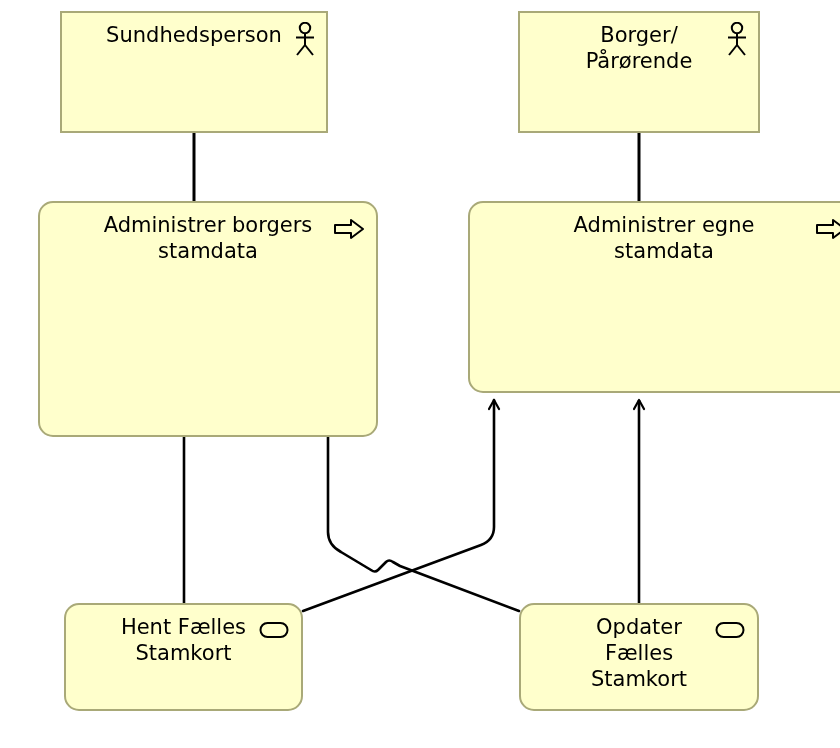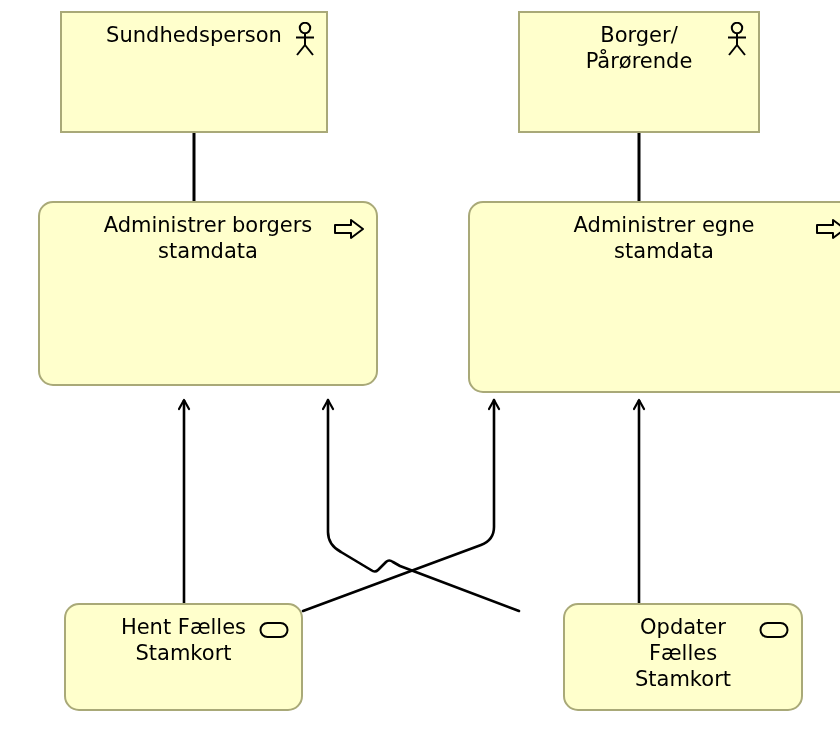--- a/index.html
+++ b/index.html
@@ -98,21 +98,21 @@
     <div class="node-label">Sundhedsperson</div>
     <svg class="node-icon icon-actor" viewBox="0 0 22 34" xmlns="http://www.w3.org/2000/svg">
       <circle cx="11" cy="6" r="5.2" fill="none" stroke="#000" stroke-width="2"></circle>
       <line x1="11" y1="11.4" x2="11" y2="23" stroke="#000" stroke-width="2"></line>
       <line x1="2" y1="15.5" x2="20" y2="15.5" stroke="#000" stroke-width="2"></line>
       <line x1="11" y1="23" x2="3" y2="33" stroke="#000" stroke-width="2"></line>
       <line x1="11" y1="23" x2="19" y2="33" stroke="#000" stroke-width="2"></line>
     </svg>
   </div>
 
-  <div class="node rounded" style="left:38px; top:201px; width:340px; height:185px;">
+  <div class="node rounded" style="left:38px; top:201px; width:340px; height:236px;">
     <div class="node-label">Administrer borgers
 stamdata</div>
     <svg class="node-icon icon-process" viewBox="0 0 30 24" xmlns="http://www.w3.org/2000/svg">
       <path d="M 1,8 L 17,8 L 17,3 L 29,12 L 17,21 L 17,16 L 1,16 Z" fill="#ffffcc" stroke="#000" stroke-width="2" stroke-linejoin="round"></path>
     </svg>
   </div>
 
   <div class="node rounded" style="left:468px; top:201px; width:392px; height:192px;">
     <div class="node-label">Administrer egne
 stamdata</div>
@@ -122,21 +122,21 @@
   </div>
 
   <div class="node rounded" style="left:64px; top:603px; width:239px; height:108px;">
     <div class="node-label">Hent Fælles
 Stamkort</div>
     <svg class="node-icon icon-service" viewBox="0 0 30 20" xmlns="http://www.w3.org/2000/svg">
       <rect x="1.5" y="3" width="27" height="14" rx="7" ry="7" fill="#ffffcc" stroke="#000" stroke-width="2"></rect>
     </svg>
   </div>
 
-  <div class="node rounded" style="left:519px; top:603px; width:240px; height:108px;margin-left:44px;">
+  <div class="node rounded" style="left:519px; top:603px; width:240px; height:108px;">
     <div class="node-label">Opdater
 Fælles
 Stamkort</div>
     <svg class="node-icon icon-service" viewBox="0 0 30 20" xmlns="http://www.w3.org/2000/svg">
       <rect x="1.5" y="3" width="27" height="14" rx="7" ry="7" fill="#ffffcc" stroke="#000" stroke-width="2"></rect>
     </svg>
   </div>
 
 </div>
 

